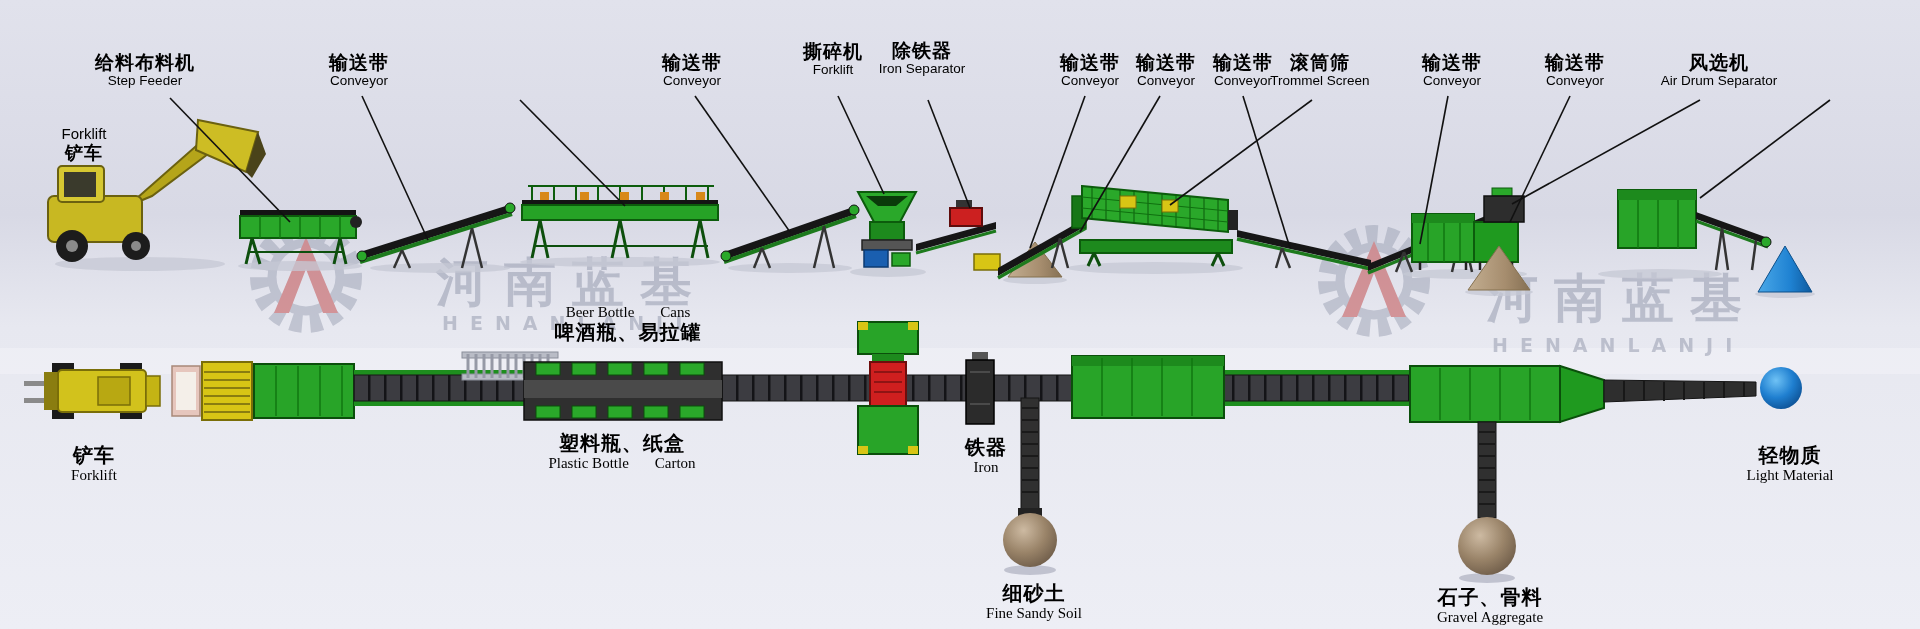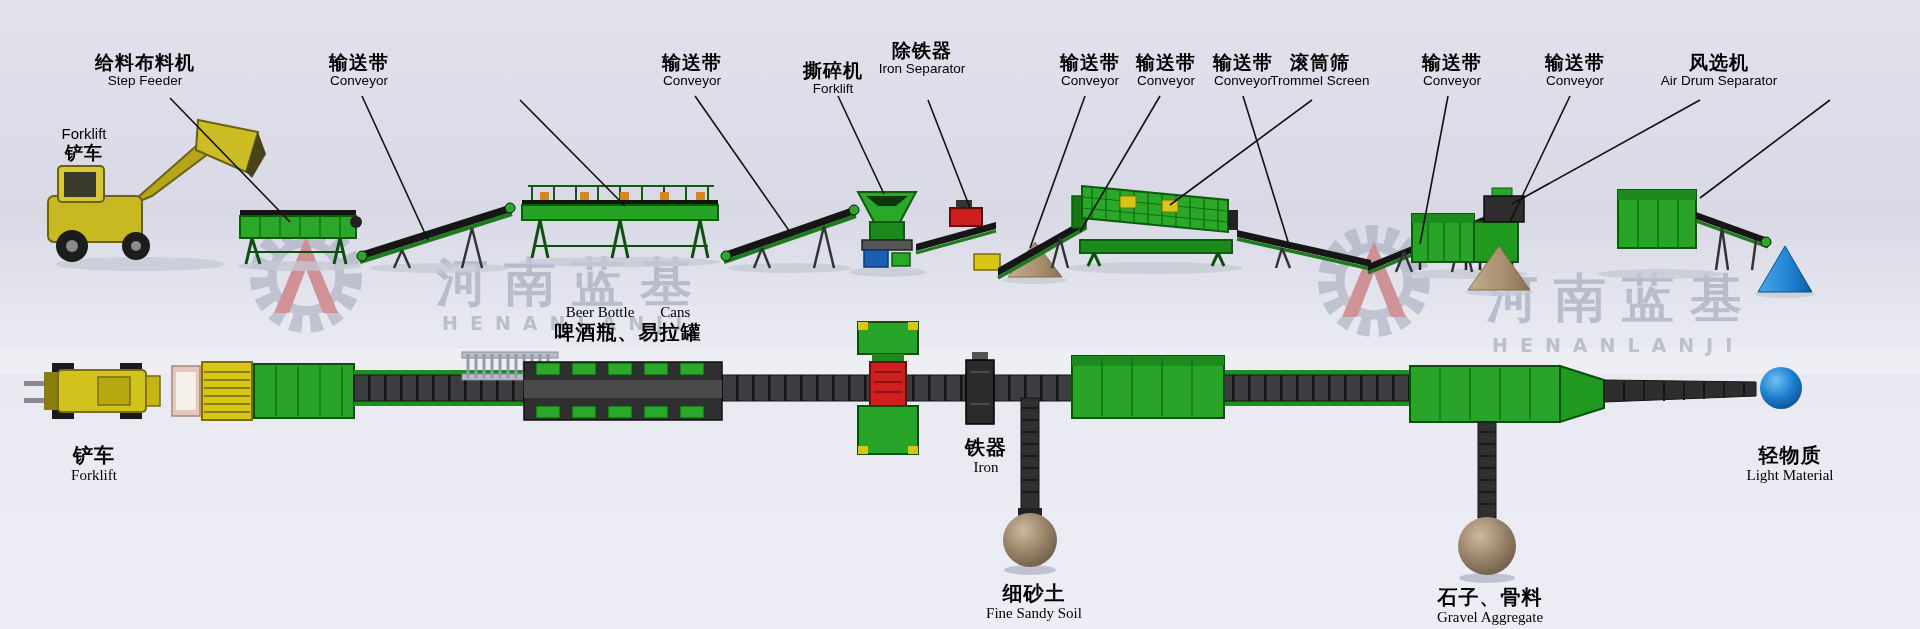--- a/index.html
+++ b/index.html
@@ -359,21 +359,21 @@
   <div class="en">Step Feeder</div>
 </div>
 <div class="eq-label" style="left:359px;top:52px">
   <div class="zh">输送带</div>
   <div class="en">Conveyor</div>
 </div>
 <div class="eq-label" style="left:692px;top:52px">
   <div class="zh">输送带</div>
   <div class="en">Conveyor</div>
 </div>
-<div class="eq-label" style="left:833px;top:60px">
+<div class="eq-label" style="left:833px;top:41px">
   <div class="zh">撕碎机</div>
   <div class="en">Forklift</div>
 </div>
 <div class="eq-label" style="left:922px;top:40px">
   <div class="zh">除铁器</div>
   <div class="en">Iron Separator</div>
 </div>
 <div class="eq-label" style="left:1090px;top:52px">
   <div class="zh">输送带</div>
   <div class="en">Conveyor</div>
@@ -408,20 +408,26 @@
   <div class="zh" style="font-size:18px">铲车</div>
 </div>
 
 <div class="out-label" style="left:628px;top:304px">
   <div class="en en-row">
     <span>Beer Bottle</span><span>Cans</span>
   </div>
   <div class="zh">啤酒瓶、易拉罐</div>
 </div>
 
+<div class="out-label" style="left:622px;top:432px">
+  <div class="zh">塑料瓶、纸盒</div>
+  <div class="en en-row">
+    <span>Plastic Bottle</span><span>Carton</span>
+  </div>
+</div>
 
 <div class="out-label" style="left:94px;top:444px">
   <div class="zh">铲车</div>
   <div class="en">Forklift</div>
 </div>
 
 <div class="out-label" style="left:986px;top:436px">
   <div class="zh">铁器</div>
   <div class="en">Iron</div>
 </div>

